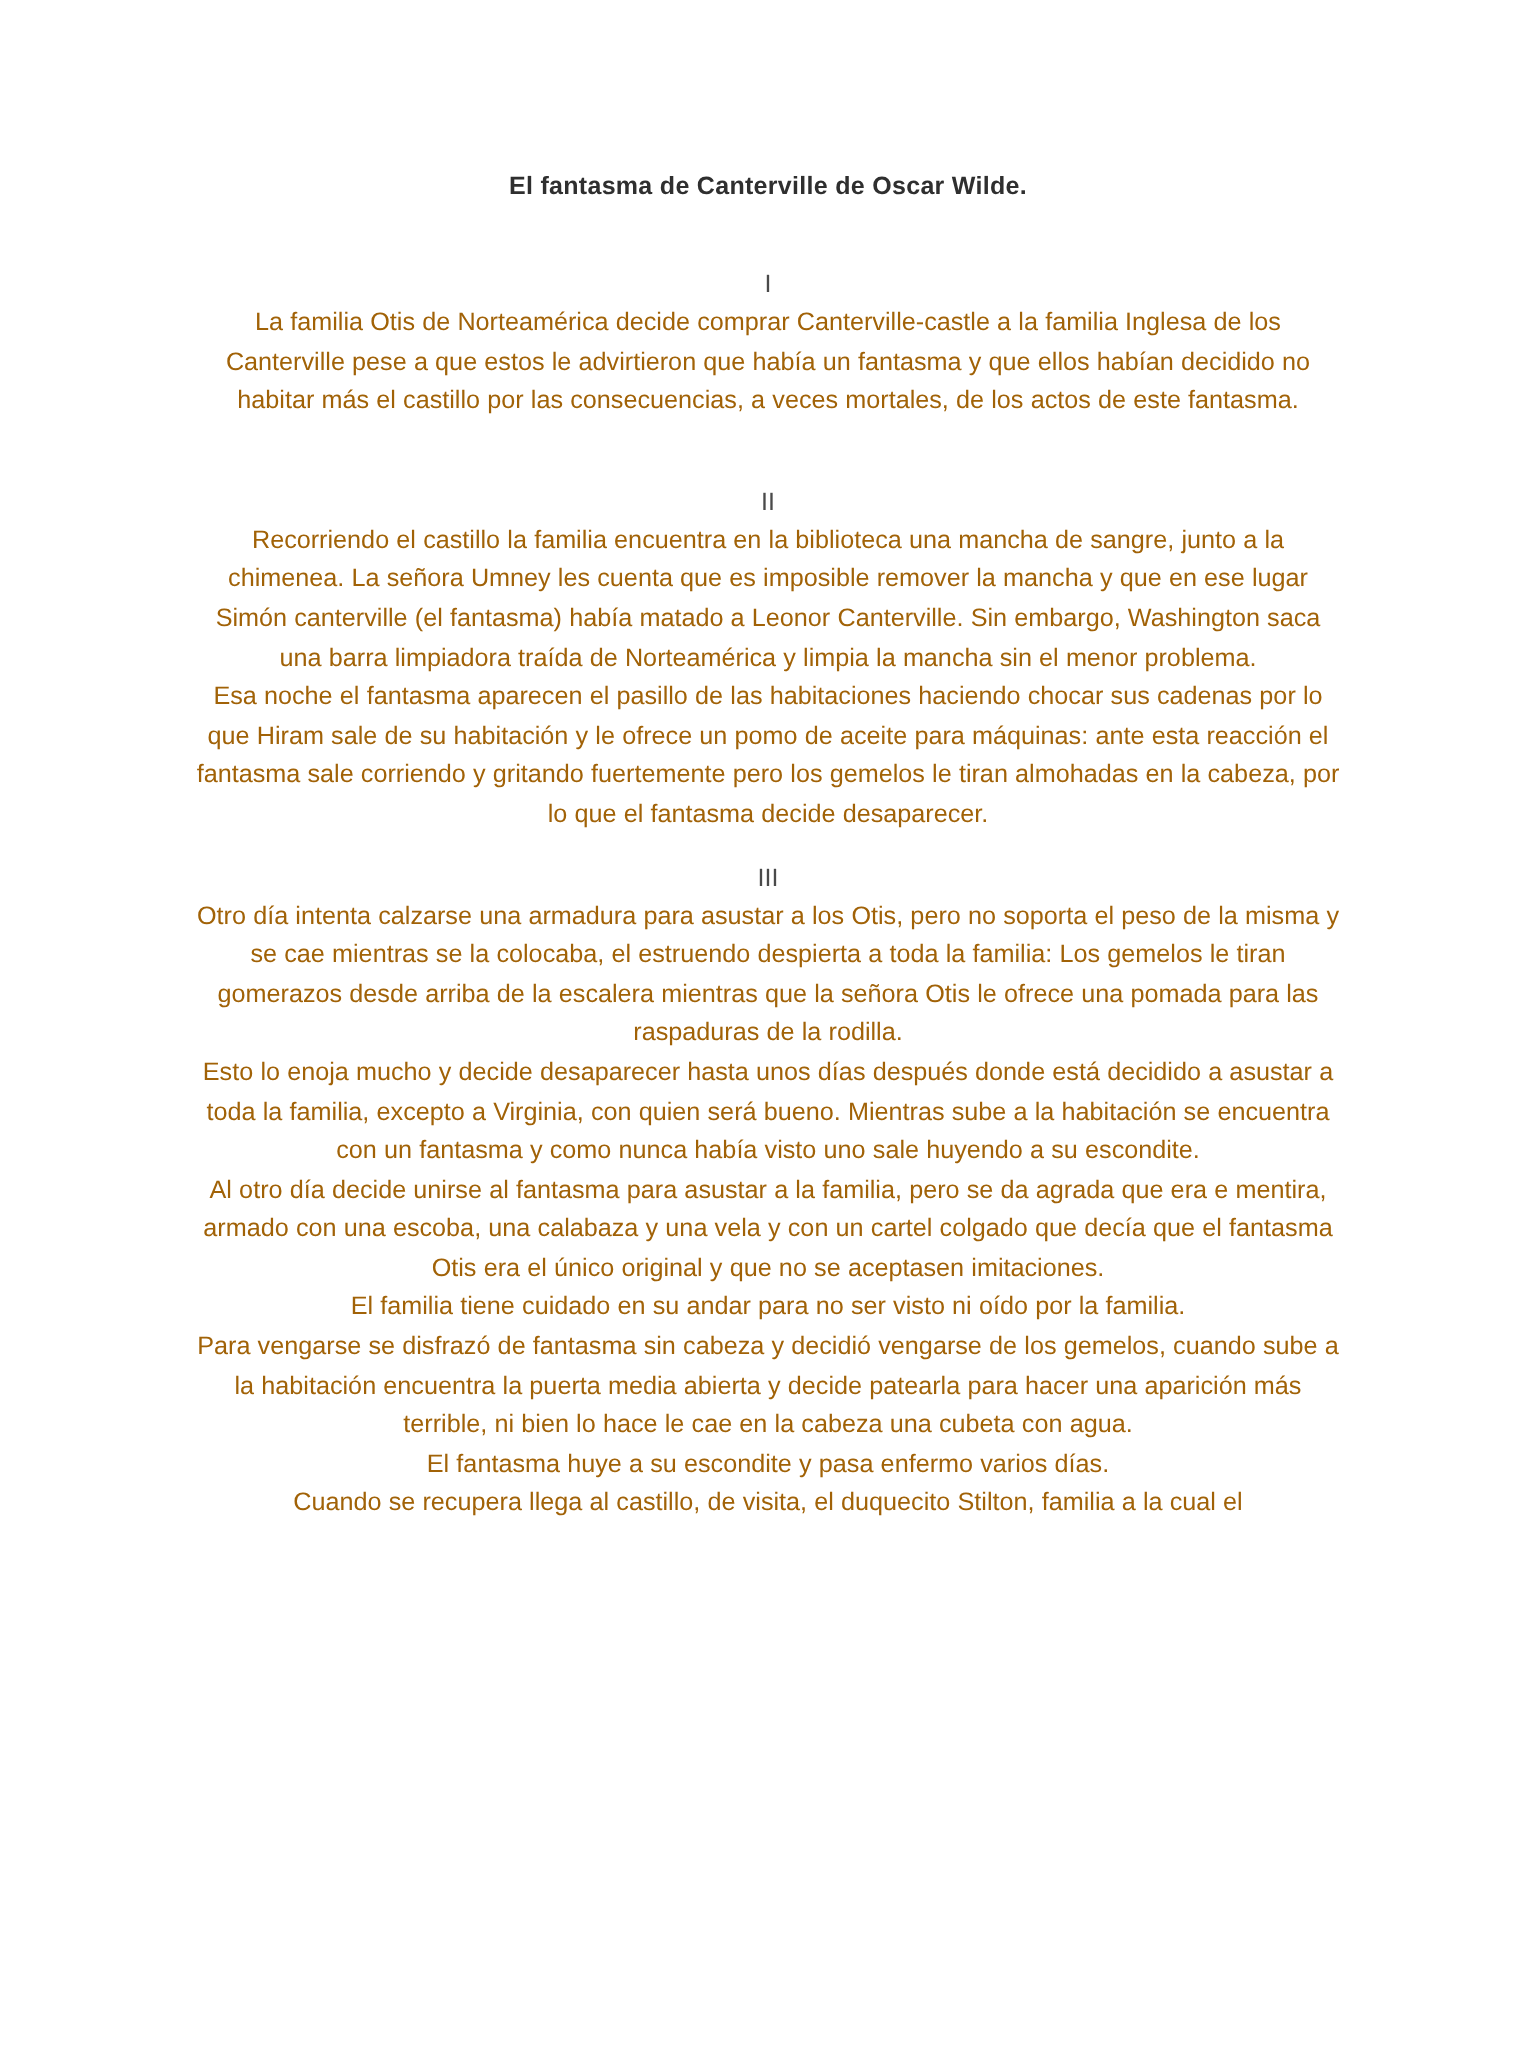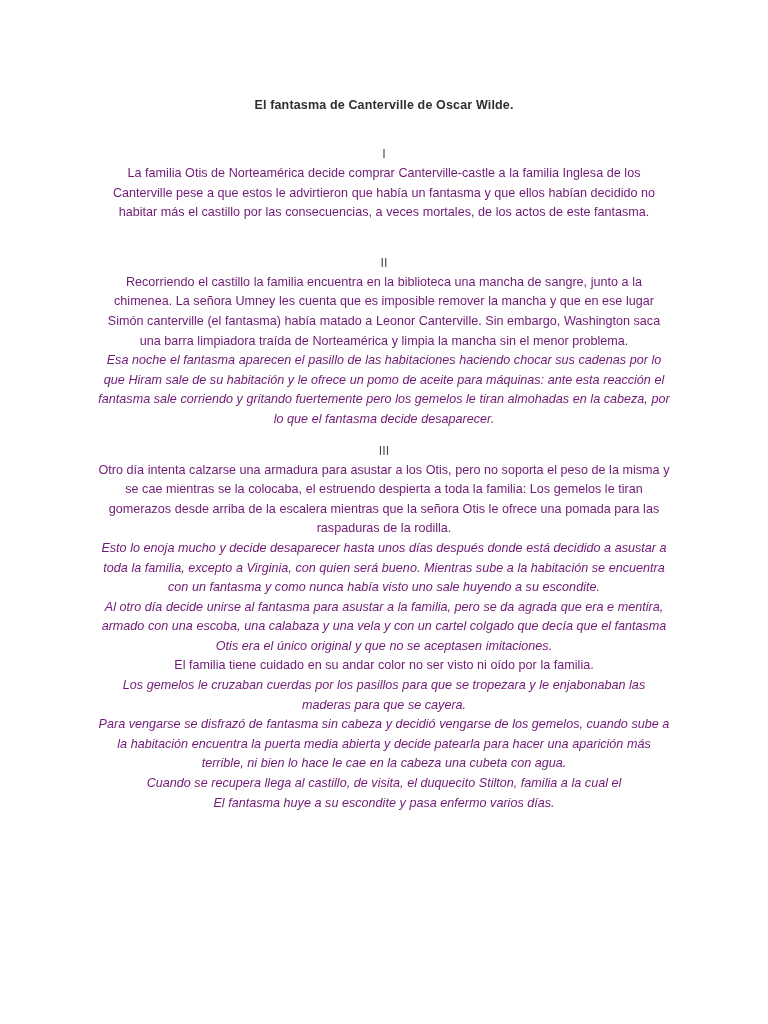--- a/index.html
+++ b/index.html
@@ -20,21 +20,21 @@
     position: relative;
     width: 768px;
     height: 1024px;
     background: #ffffff;
     box-sizing: border-box;
     padding: 0;
   }
   .content {
     position: absolute;
     left: 98px;
-    top: 96px;
+    top: 84px;
     width: 572px;
   }
   .doc-title {
     font-size: 12.5px;
     font-weight: bold;
     text-align: center;
     color: #2f2f2f;
     letter-spacing: 0.15px;
     margin: 0 0 0 0;
     line-height: 18px;
@@ -47,28 +47,27 @@
     font-size: 12.5px;
     line-height: 20px;
     color: #4a4a4a;
     margin: 0;
     padding-top: 11px;
   }
   .para {
     text-align: center;
     font-size: 12.6px;
     line-height: 19.6px;
-    color: #701a75;
+    color: #a16207;
     margin: 0;
     padding: 0;
     word-spacing: 0.1px;
   }
   .para + .para {
     margin-top: 0;
-    font-style: italic;
   }
   .spacer-md { height: 19px; }
 </style>
 </head>
 <body>
 
 <div class="page">
   <div class="content">
 
     <h1 class="doc-title">El fantasma de Canterville de Oscar Wilde.</h1>
@@ -88,21 +87,20 @@
     </div>
 
     <div class="section">
       <div class="section-number">III</div>
       <p class="para">Otro día intenta calzarse una armadura para asustar a los Otis, pero no soporta el peso de la misma y se cae mientras se la colocaba, el estruendo despierta a toda la familia: Los gemelos le tiran gomerazos desde arriba de la escalera mientras que la señora Otis le ofrece una pomada para las raspaduras de la rodilla.</p>
       <p class="para">Esto lo enoja mucho y decide desaparecer hasta unos días después donde está decidido a asustar a toda la familia, excepto a Virginia, con quien será bueno. Mientras sube a la habitación se encuentra con un fantasma y como nunca había visto uno sale huyendo a su escondite.</p>
       <p class="para">Al otro día decide unirse al fantasma para asustar a la familia, pero se da agrada que era e mentira, armado con una escoba, una calabaza y una vela y con un cartel colgado que decía que el fantasma Otis era el único original y que no se aceptasen imitaciones.</p>
     </div>
 
     <div class="section">
-      <p class="para">El familia tiene cuidado en su andar color no ser visto ni oído por la familia.</p>
-      <p class="para">Los gemelos le cruzaban cuerdas por los pasillos para que se tropezara y le enjabonaban las maderas para que se cayera.</p>
+      <p class="para">El familia tiene cuidado en su andar para no ser visto ni oído por la familia.</p>
       <p class="para">Para vengarse se disfrazó de fantasma sin cabeza y decidió vengarse de los gemelos, cuando sube a la habitación encuentra la puerta media abierta y decide patearla para hacer una aparición más terrible, ni bien lo hace le cae en la cabeza una cubeta con agua.</p>
+      <p class="para">El fantasma huye a su escondite y pasa enfermo varios días.</p>
       <p class="para">Cuando se recupera llega al castillo, de visita, el duquecito Stilton, familia a la cual el</p>
-      <p class="para">El fantasma huye a su escondite y pasa enfermo varios días.</p>
     </div>
 
   </div>
 </div>
 
 </body></html>

